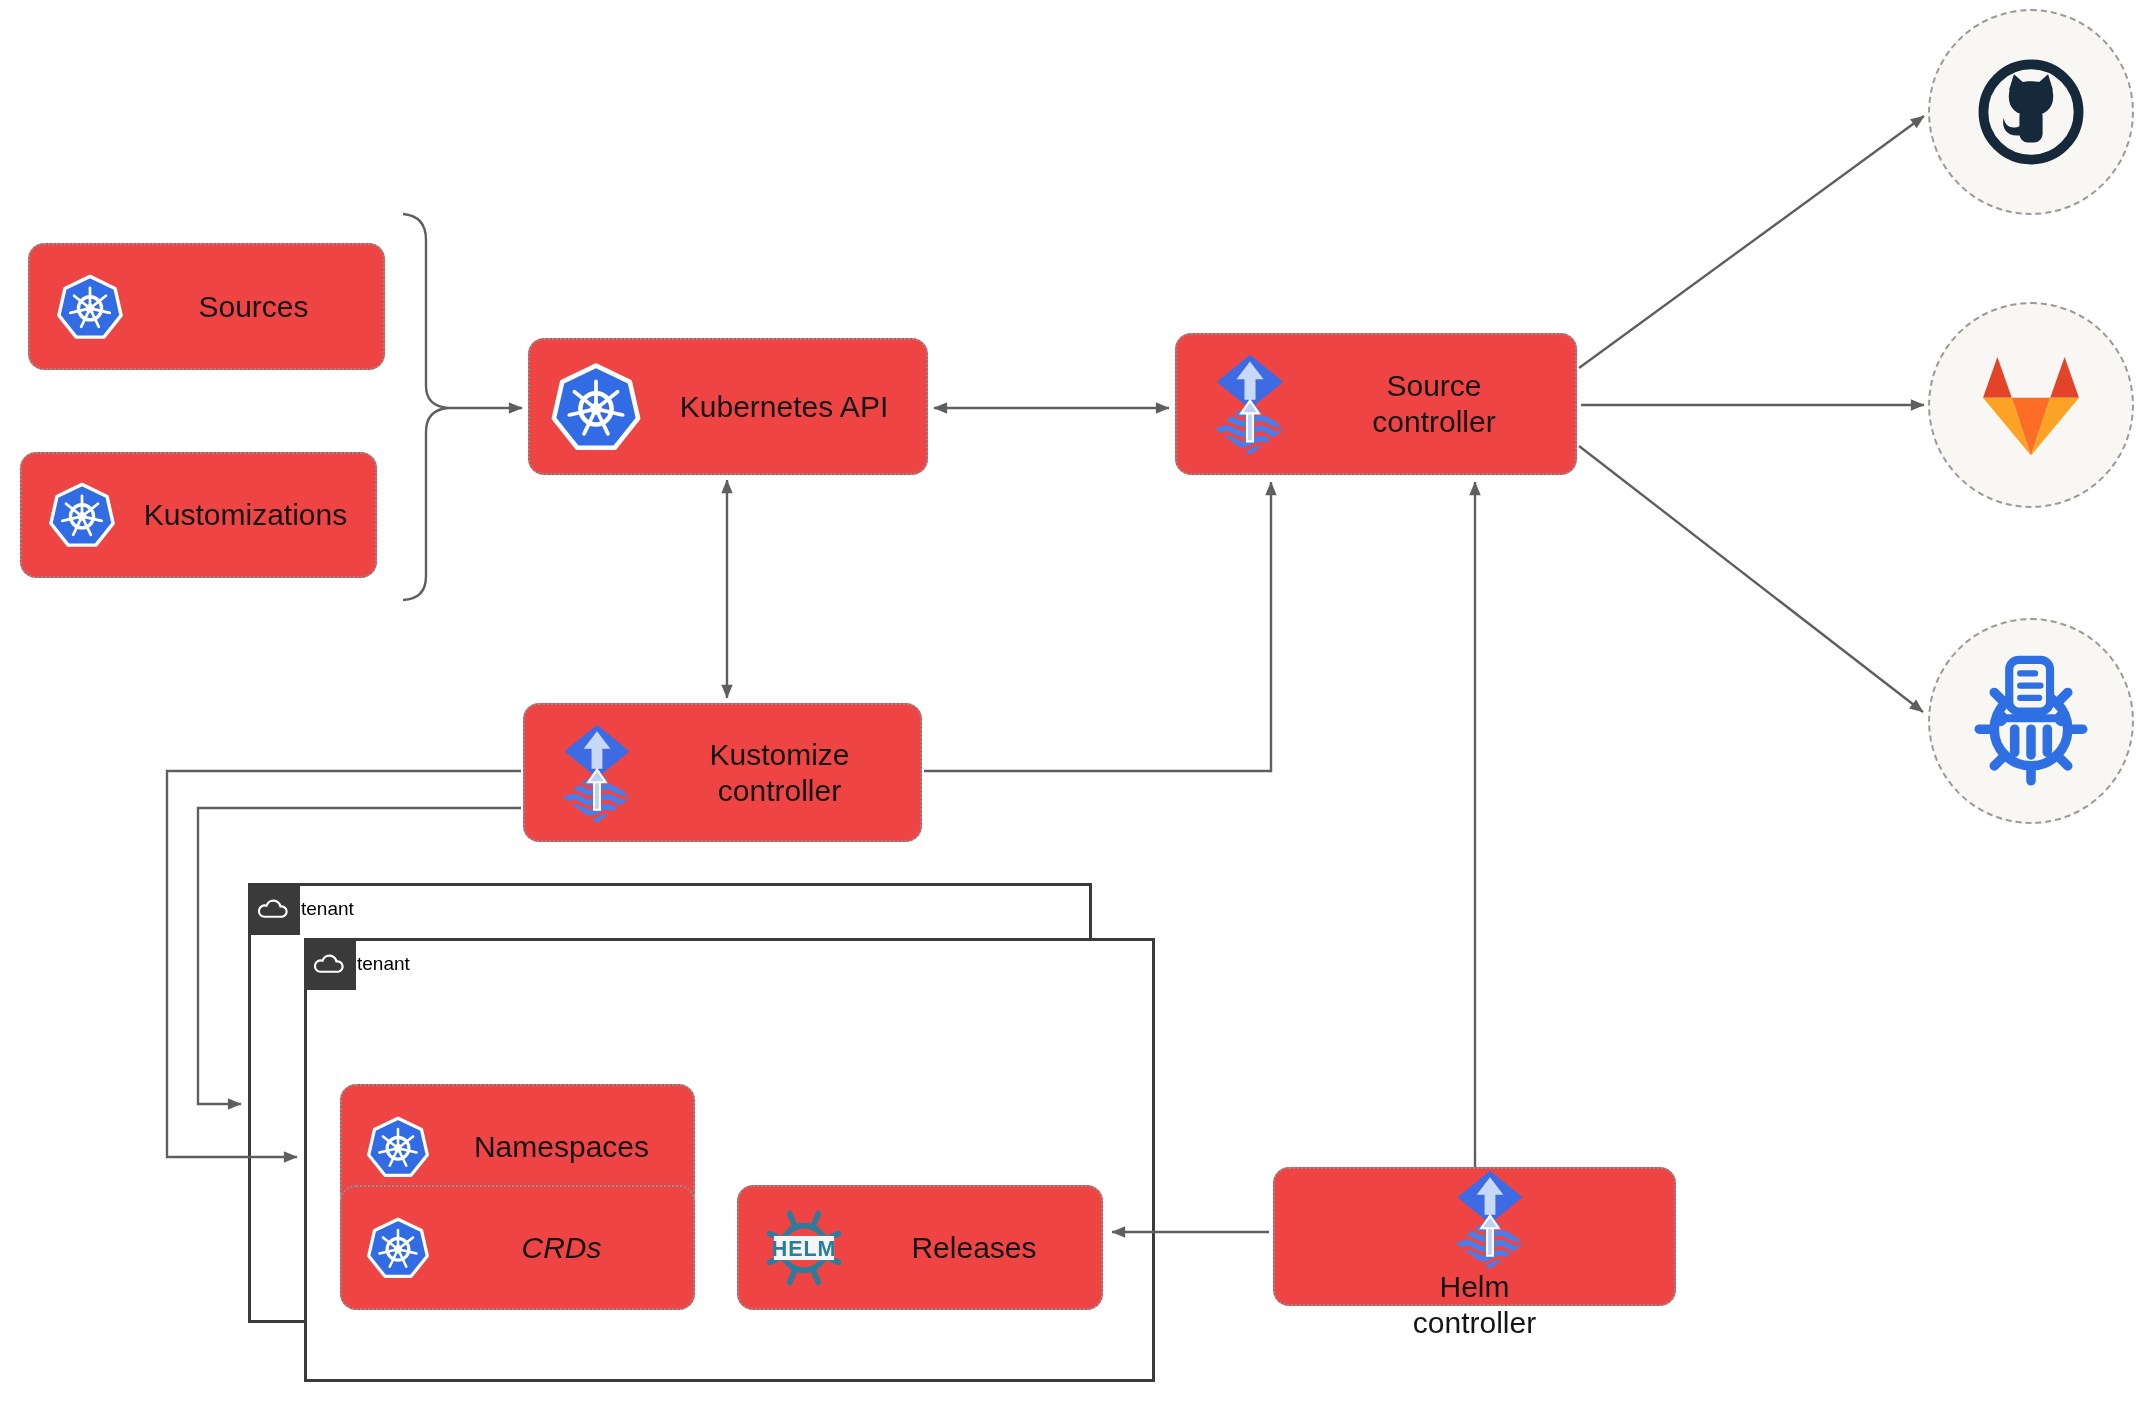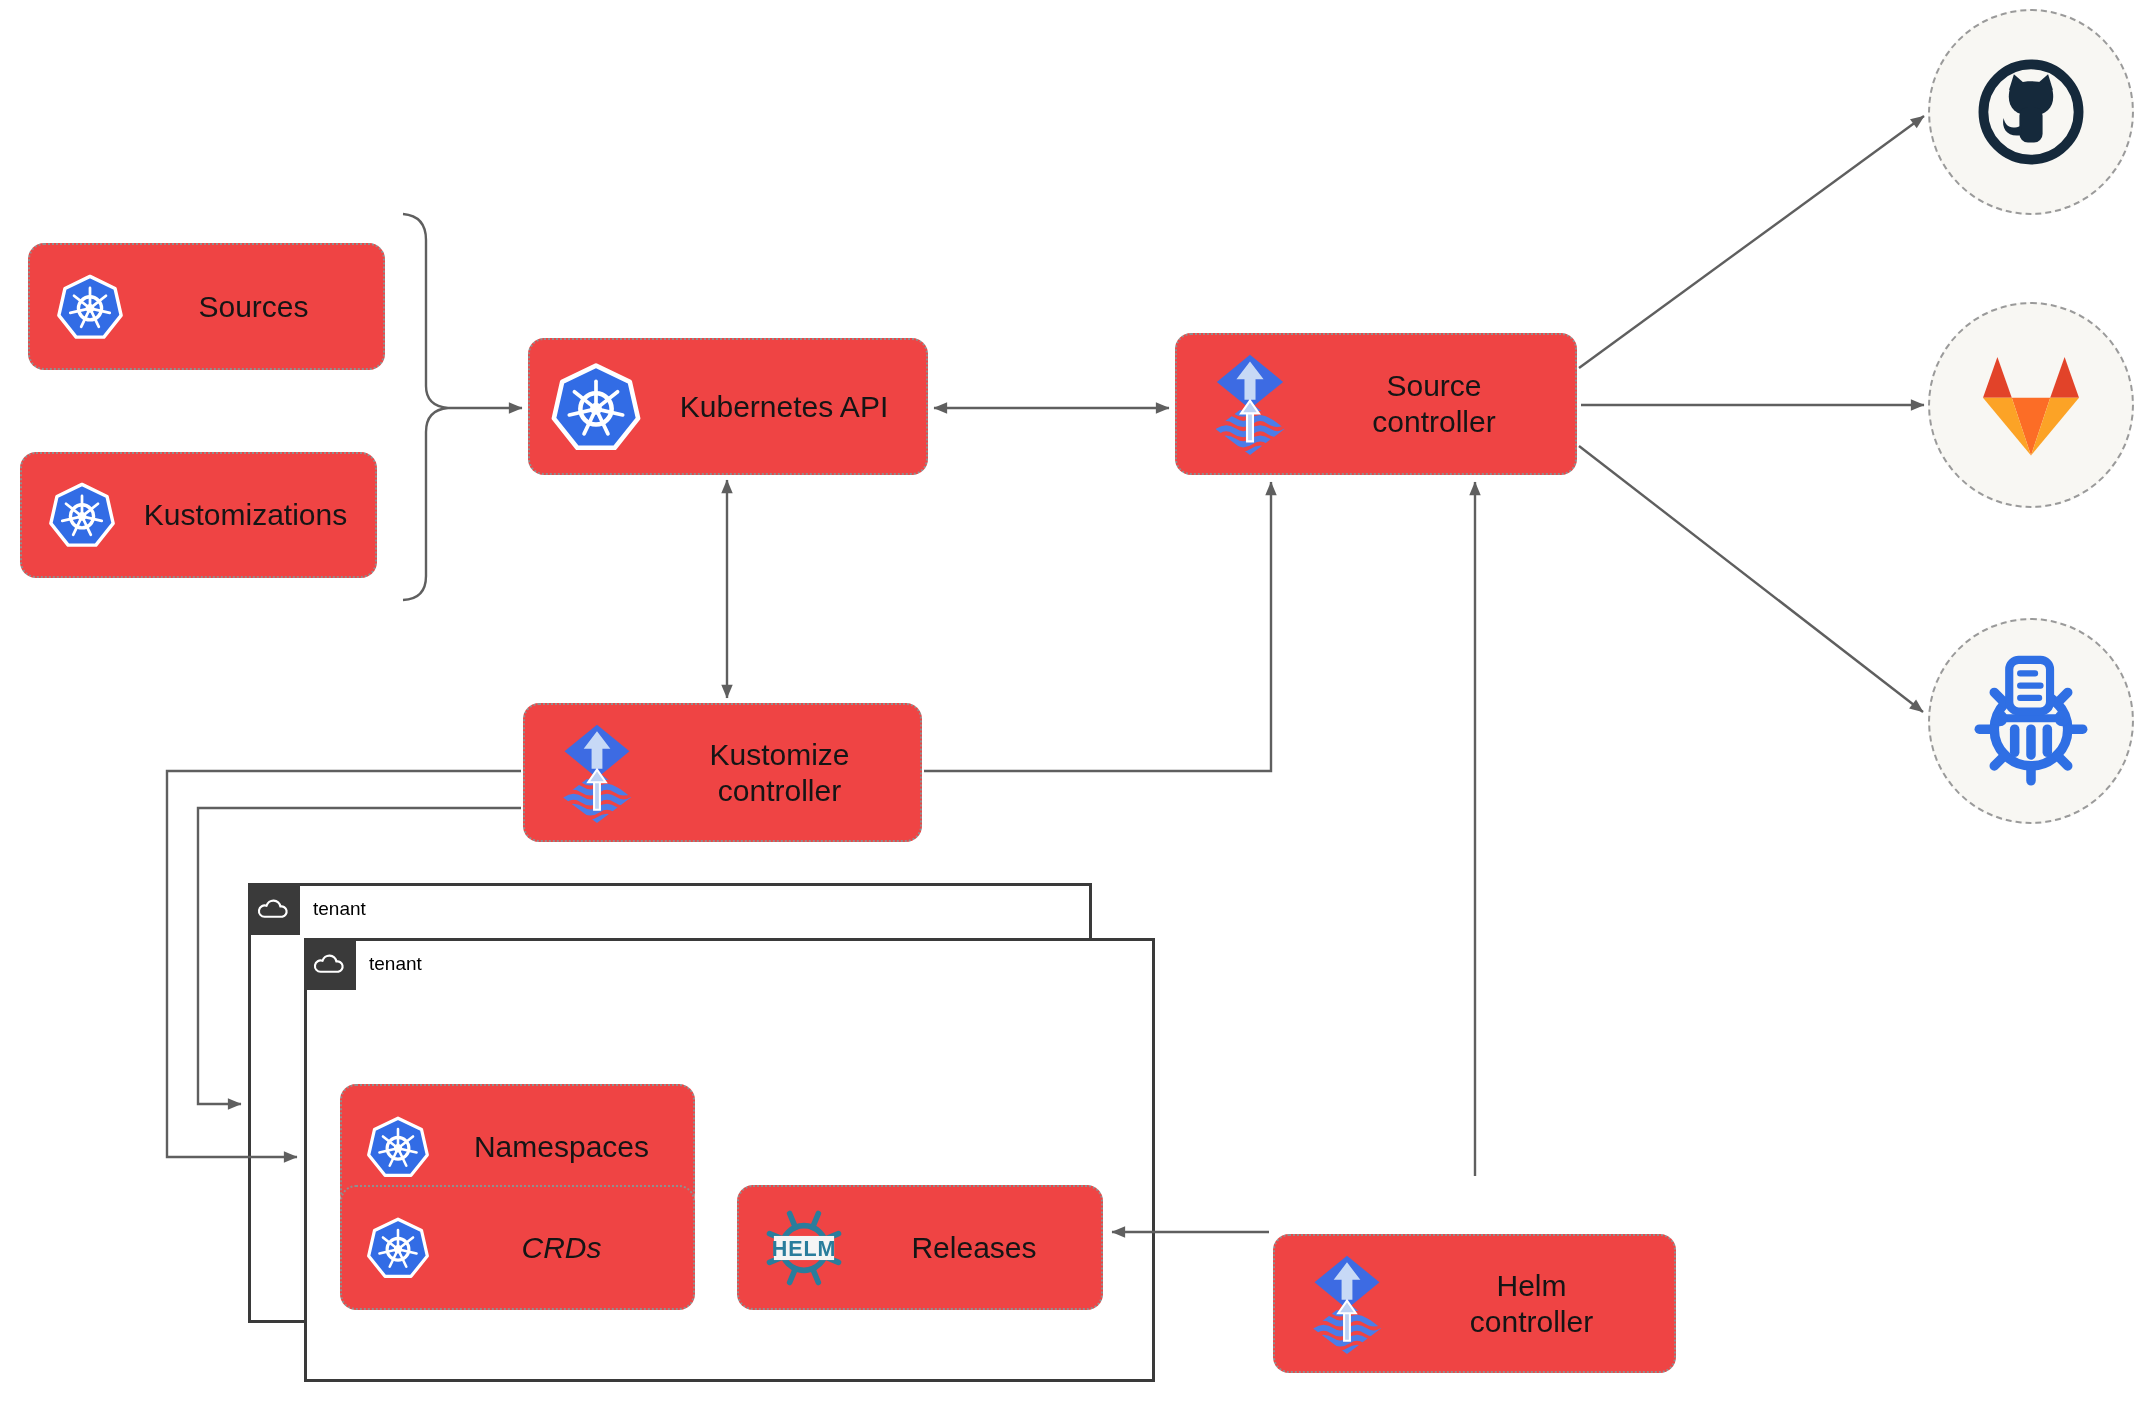--- a/index.html
+++ b/index.html
@@ -20,21 +20,21 @@
   .node .lbl .wrap2{display:inline-block;max-width:190px;}
   
   .tenant{
     position:absolute;box-sizing:border-box;background:#ffffff;border:3px solid #3a3a3a;
   }
   .tenant .tag{
     position:absolute;left:-3px;top:-3px;width:52px;height:52px;background:#3a3a3a;
     display:flex;align-items:center;justify-content:center;
   }
   .tenant .tname{
-    position:absolute;left:62px;top:-3px;height:52px;display:flex;align-items:center;
+    position:absolute;left:50px;top:-3px;height:52px;display:flex;align-items:center;
     font-size:19px;color:#000000;
   }
   
   .endpoint{
     position:absolute;width:206px;height:206px;border-radius:50%;box-sizing:border-box;
     background:#f8f7f3;border:2.5px dashed #9a9a9a;
     display:flex;align-items:center;justify-content:center;
   }
   svg.lines{position:absolute;left:0;top:0;}
 </style>
@@ -201,21 +201,21 @@
           <polygon points="46.5,70 53.5,70 53.5,104 46.5,104"></polygon>
           <polygon points="50,56 60.5,71 39.5,71"></polygon>
         </g>
       </svg>
     </span>
     <div class="lbl">
       <span class="wrap2">Kustomize controller</span>
     </div>
   </div>
 
-  <div class="node" style="left:1273px;top:1234px;width:403px;height:139px;">
+  <div class="node" style="left:1273px;top:1167px;width:403px;height:139px;flex-direction:column;">
     <span class="icon" style="margin-left:30px;">
       <svg width="84" height="100" viewBox="0 0 100 120">
         <polygon points="50,2 89,34 50,66 11,34" fill="#3d6be3"></polygon>
         <polygon points="50,10 66,31 56.5,31 56.5,55 43.5,55 43.5,31 34,31" fill="#c7d9f6"></polygon>
         <defs>
           <clipPath id="fxw3">
               <polygon points="50,58 91,89 50,120 9,89"></polygon>
             </clipPath>
         </defs>
         <g clip-path="url(#fxw3)" stroke="#4b7de8" stroke-width="7" stroke-linecap="round" fill="none">

